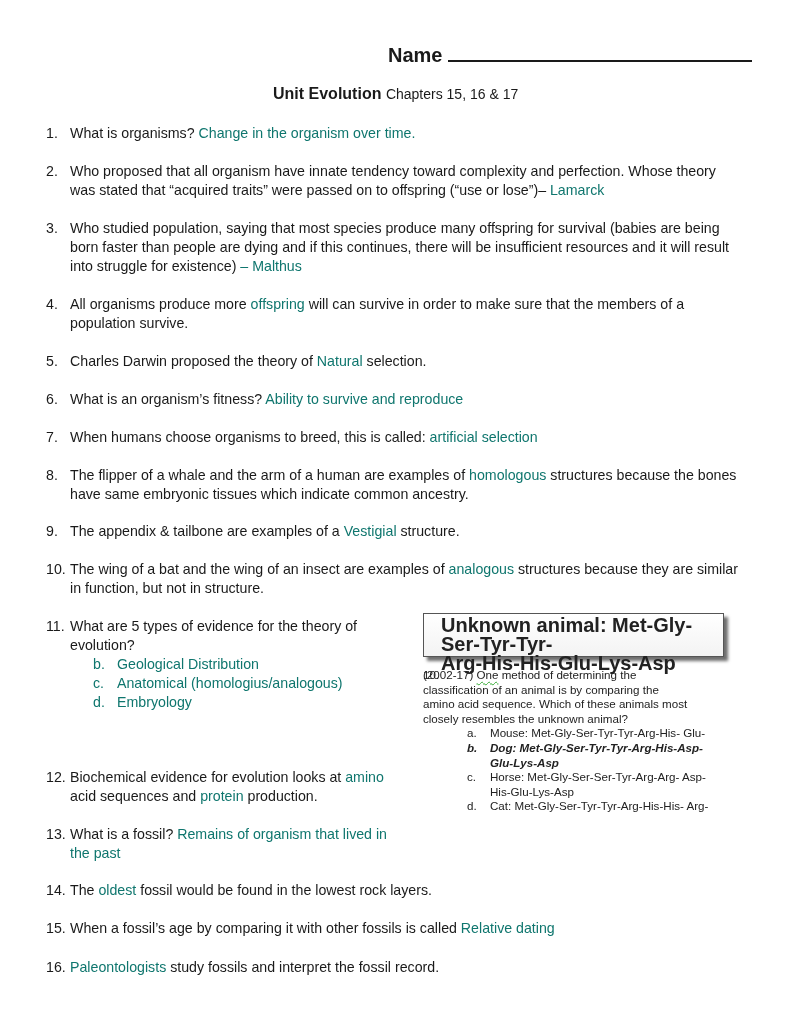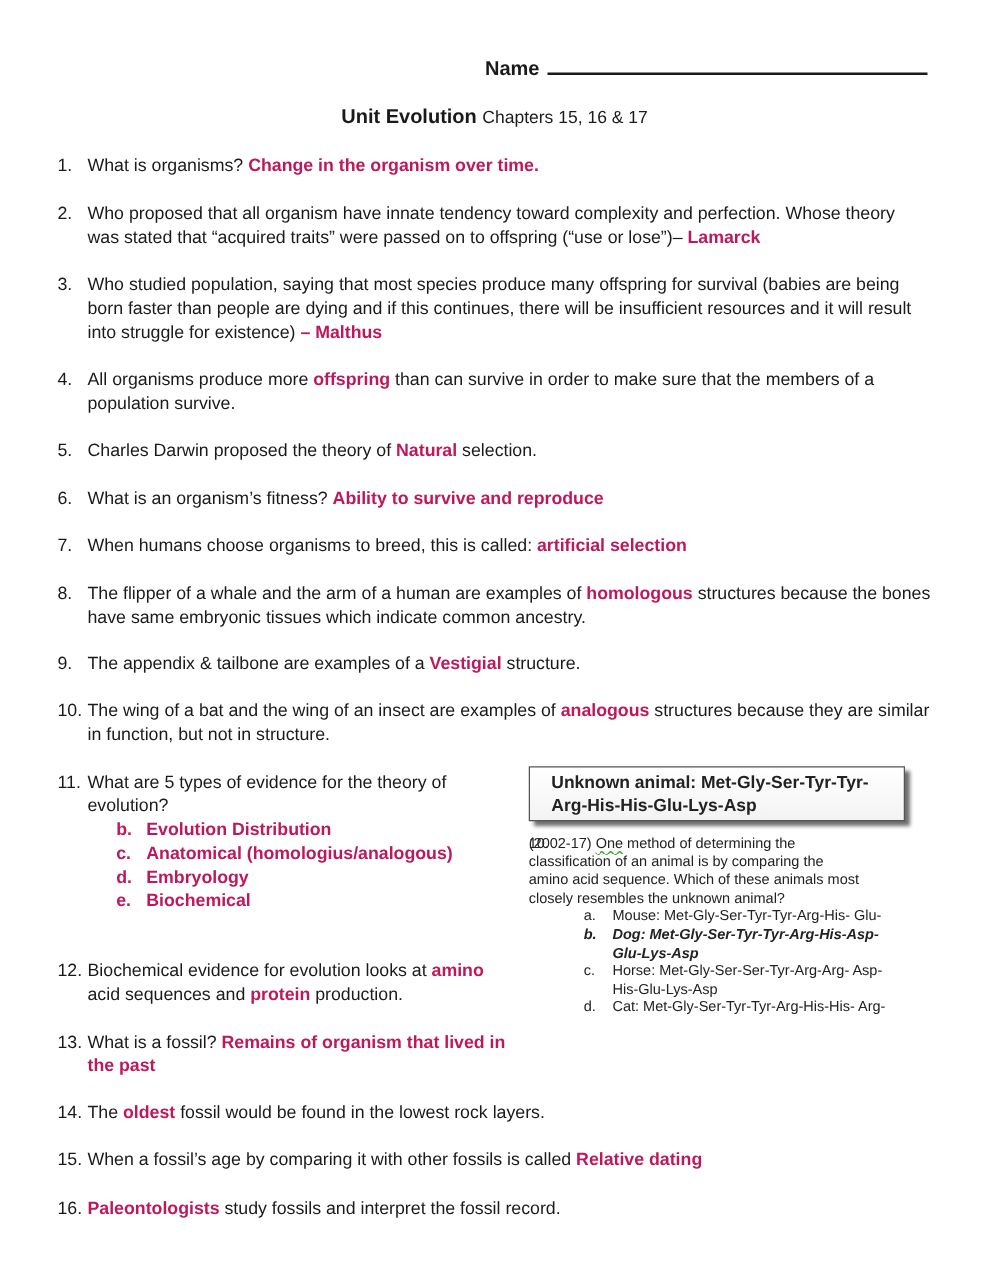--- a/index.html
+++ b/index.html
@@ -1,34 +1,34 @@
 <!DOCTYPE html>
 <html><head>
 <meta charset="utf-8">
 <style>
   html, body { margin: 0; padding: 0; background: #ffffff; }
   body { width: 791px; height: 1024px; position: relative; overflow: hidden;
          font-family: "Liberation Sans", "DejaVu Sans", sans-serif; color: #1a1a1a; }
   .abs { position: absolute; }
   .doc { font-size: 14.2px; line-height: 19px; }
-  .red { color: #be185d; font-weight: bold; }
+  .red { color: #0f766e; }
   .num { position: absolute; left: 46px; }
   .body-text { position: absolute; left: 70px; }
-  .name-row { left: 388px; top: 44px; font-size: 16px; font-weight: bold; }
+  .name-row { left: 388px; top: 44px; font-size: 20px; font-weight: bold; }
   .name-line { display: inline-block; width: 304px; border-bottom: 2px solid #1a1a1a; height: 14px; margin-left: 6px; vertical-align: baseline; }
   .title-row { left: 273px; top: 85px; font-size: 16px; }
   .title-row b { font-weight: bold; }
   .title-row .sub { font-size: 14px; }
   .sublist { position: absolute; left: 93px; }
   .sublist div { height: 19px; }
   .sublist .letter { display: inline-block; width: 24px; }
   .unk-box { position: absolute; left: 423px; top: 613px; width: 301px; height: 44px;
              border: 1px solid #555; background: linear-gradient(#ffffff, #f3f3f3);
              box-shadow: 4px 4px 3px #6f6f6f; padding: 2px 0 0 17px; box-sizing: border-box;
-             font-weight: bold; font-size: 14px; line-height: 19px; color: #222; }
+             font-weight: bold; font-size: 20px; line-height: 19px; color: #222; }
   .q10 { position: absolute; left: 423px; top: 668px; width: 320px; font-size: 11.6px; line-height: 14.6px; color: #222; }
   .q10 .n { position: absolute; left: 0; }
   .q10 .t { }
   .q10 .opt { position: relative; margin-left: 44px; padding-left: 23px; }
   .q10 .opt .l { position: absolute; left: 0; }
   .q10 .bold { font-weight: bold; font-style: italic; }
   .sqg { text-decoration: underline wavy #3a3; text-decoration-thickness: 1px; text-underline-offset: 2px; }
 </style>
 </head>
 <body>
@@ -57,21 +57,21 @@
 
   <div>
     <span class="num" style="top:219px">3.</span>
     <div class="body-text" style="top:219px">Who studied population, saying that most species produce many offspring for survival (babies are being</div>
     <div class="body-text" style="top:238px">born faster than people are dying and if this continues, there will be insufficient resources and it will result</div>
     <div class="body-text" style="top:257px"><span>into struggle for existence) </span><span class="red">– Malthus</span></div>
   </div>
 
   <div>
     <span class="num" style="top:295px">4.</span>
-    <div class="body-text" style="top:295px"><span>All organisms produce more </span><span class="red">offspring</span><span> than can survive in order to make sure that the members of a</span></div>
+    <div class="body-text" style="top:295px"><span>All organisms produce more </span><span class="red">offspring</span><span> will can survive in order to make sure that the members of a</span></div>
     <div class="body-text" style="top:314px">population survive.</div>
   </div>
 
   <div>
     <span class="num" style="top:352px">5.</span>
     <div class="body-text" style="top:352px"><span>Charles Darwin proposed the theory of </span><span class="red">Natural</span><span> selection.</span></div>
   </div>
 
   <div>
     <span class="num" style="top:390px">6.</span>
@@ -98,24 +98,23 @@
     <span class="num" style="top:560px">10.</span>
     <div class="body-text" style="top:560px"><span>The wing of a bat and the wing of an insect are examples of </span><span class="red">analogous</span><span> structures because they are similar</span></div>
     <div class="body-text" style="top:579px">in function, but not in structure.</div>
   </div>
 
   <div>
     <span class="num" style="top:617px">11.</span>
     <div class="body-text" style="top:617px">What are 5 types of evidence for the theory of</div>
     <div class="body-text" style="top:636px">evolution?</div>
     <div class="sublist red" style="top:655px">
-      <div><span class="letter">b.</span><span>Evolution Distribution</span></div>
+      <div><span class="letter">b.</span><span>Geological Distribution</span></div>
       <div><span class="letter">c.</span><span>Anatomical (homologius/analogous)</span></div>
       <div><span class="letter">d.</span><span>Embryology</span></div>
-      <div><span class="letter">e.</span><span>Biochemical</span></div>
     </div>
   </div>
 
   <div>
     <span class="num" style="top:768px">12.</span>
     <div class="body-text" style="top:768px"><span>Biochemical evidence for evolution looks at </span><span class="red">amino</span></div>
     <div class="body-text" style="top:787px"><span>acid sequences and </span><span class="red">protein</span><span> production.</span></div>
   </div>
 
   <div>

